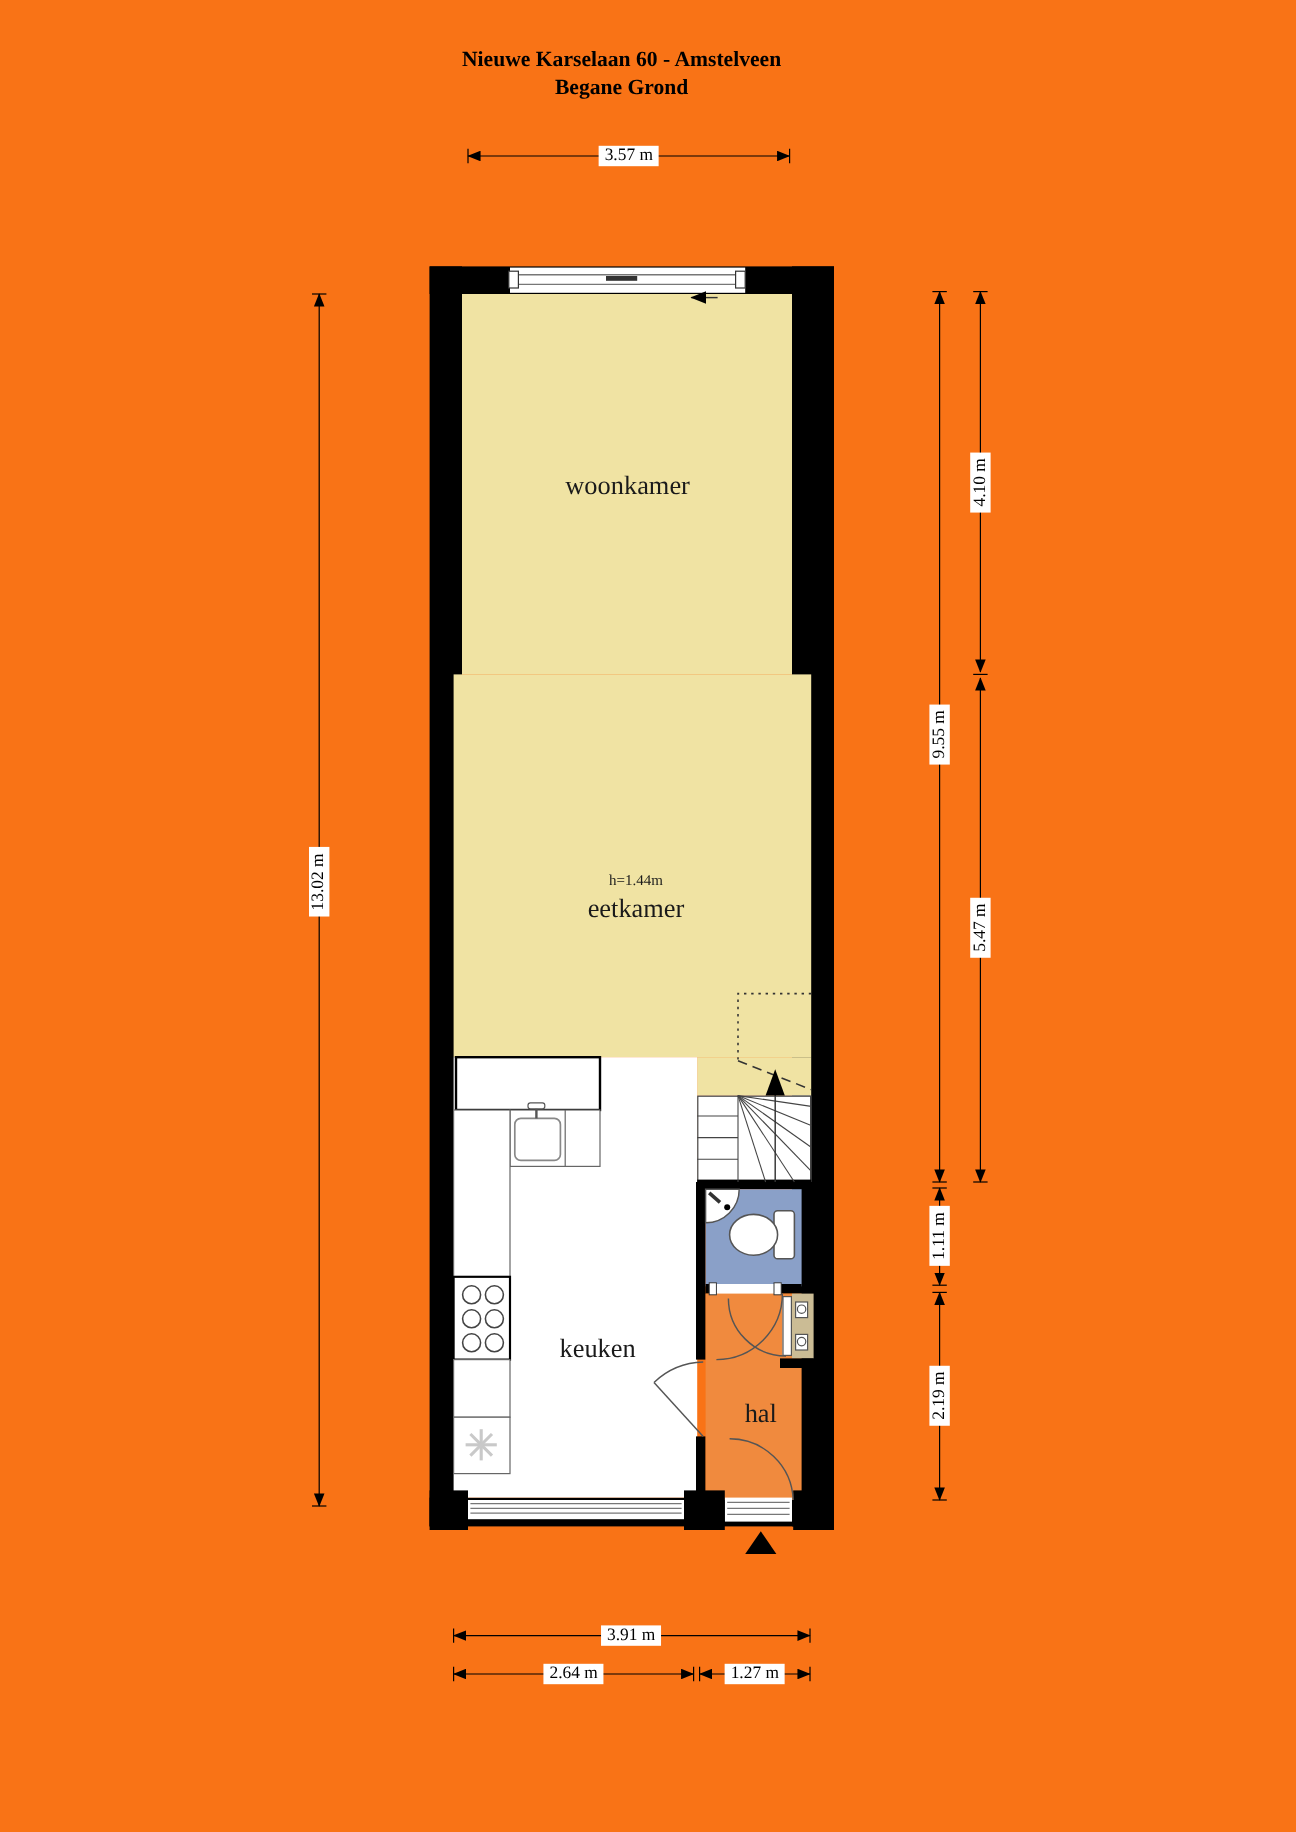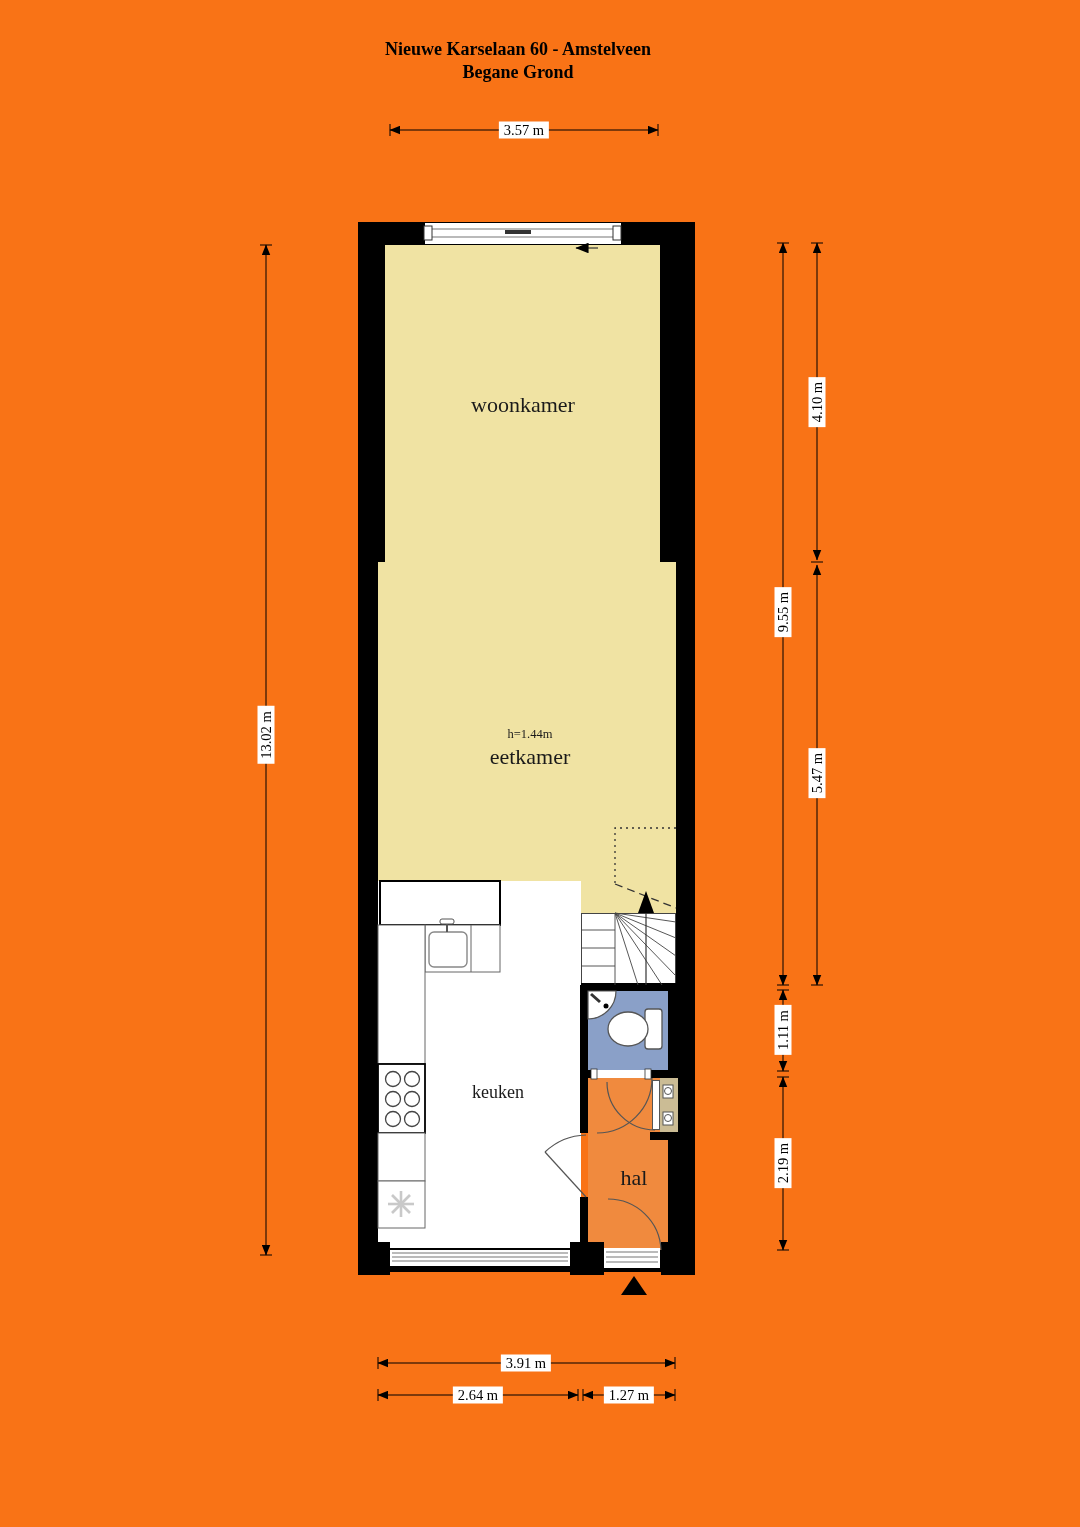--- a/index.html
+++ b/index.html
@@ -216,21 +216,21 @@
         <line x1="578" y1="1389" x2="578" y2="1401"></line>
       <line x1="583" y1="1395" x2="675" y2="1395" marker-start="url(#ah)" marker-end="url(#ah)"></line>
       <line x1="583" y1="1389" x2="583" y2="1401"></line>
         <line x1="675" y1="1389" x2="675" y2="1401"></line>
     </g>
   </svg>
 
   <div class="room-label" style="left:523px;top:405px;">woonkamer</div>
   <div class="room-label" style="left:530px;top:717px;margin-top:40px;">eetkamer</div>
   <div class="room-sub" style="left:530px;top:734px;">h=1.44m</div>
-  <div class="room-label" style="left:498px;top:1092px;font-size:18px;">keuken</div>
+  <div class="room-label" style="left:498px;top:1124px;font-size:22px;">keuken</div>
   <div class="room-label" style="left:634px;top:1178px;">hal</div>
 
   <div class="dim-label" style="left:524px;top:130px;">3.57 m</div>
   <div class="dim-label v" style="left:266px;top:735px;">13.02 m</div>
   <div class="dim-label v" style="left:783px;top:612px;">9.55 m</div>
   <div class="dim-label v" style="left:783px;top:1030px;">1.11 m</div>
   <div class="dim-label v" style="left:783px;top:1163px;">2.19 m</div>
   <div class="dim-label v" style="left:817px;top:402px;">4.10 m</div>
   <div class="dim-label v" style="left:817px;top:773px;">5.47 m</div>
   <div class="dim-label" style="left:526px;top:1363px;">3.91 m</div>

